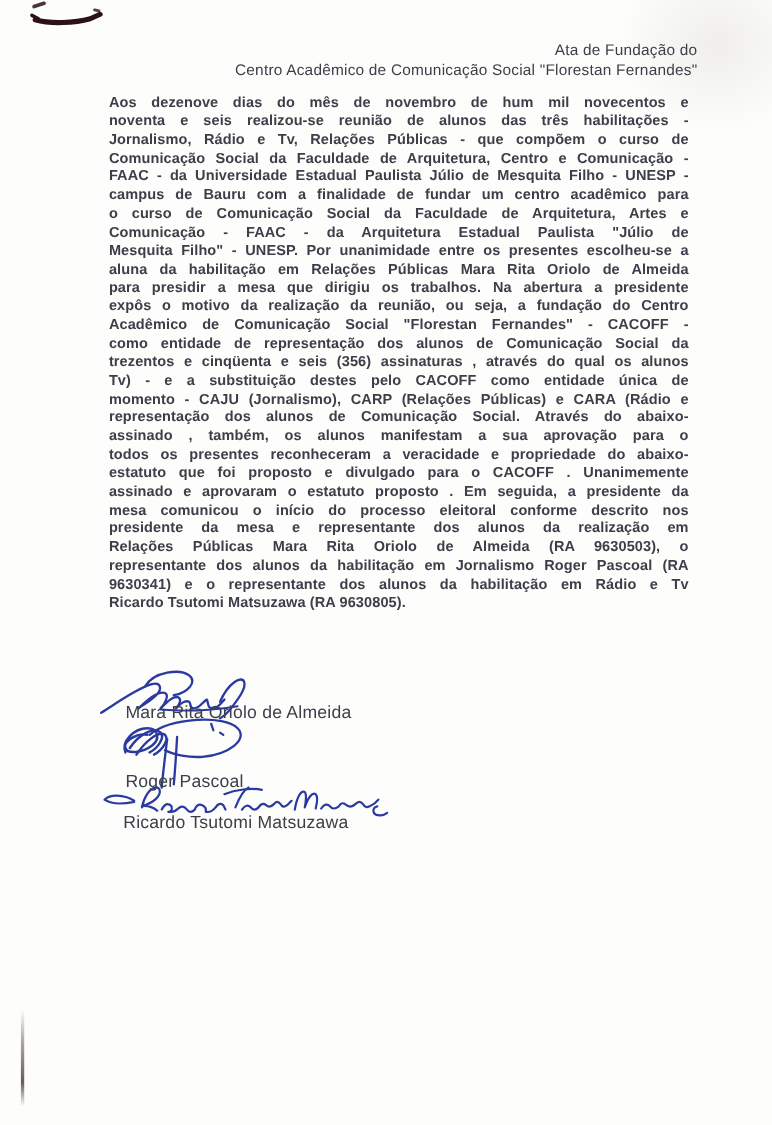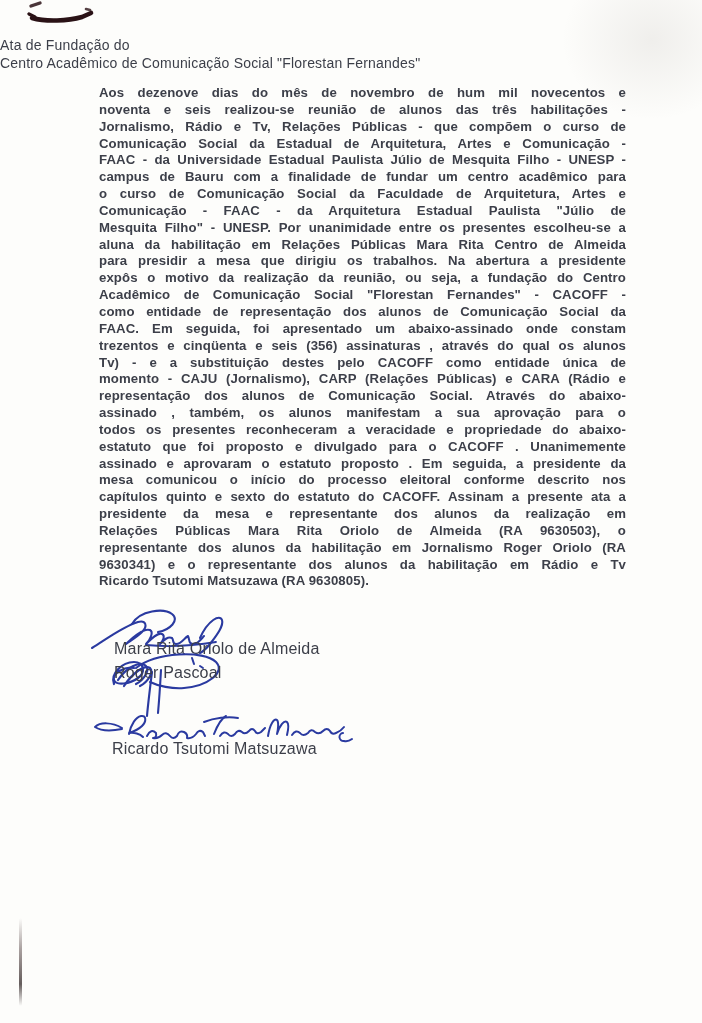--- a/index.html
+++ b/index.html
@@ -13,21 +13,21 @@
     color:var(--ink,#3c3f49);
   }
   
   .scan-shade{
     position:absolute;right:-40px;top:-40px;width:180px;height:160px;
     background:radial-gradient(closest-side,rgba(120,110,100,0.10),rgba(120,110,100,0));
     pointer-events:none;
   }
   .title{
     position:absolute;left:0;top:36px;width:634px;
-    text-align:left;
+    text-align:right;
     font-size:14px;line-height:18px;
     letter-spacing:0.2px;
   }
   .doc-body{
     position:absolute;left:99px;top:85px;width:527px;
     font-size:13.2px;line-height:16.85px;
     letter-spacing:0.1px;
   }
   .doc-body .line{
     text-align:justify;
@@ -81,45 +81,43 @@
 
   <div class="title">
     <div>Ata de Fundação do</div>
     <div>Centro Acadêmico de Comunicação Social "Florestan Fernandes"</div>
   </div>
 
   <div class="doc-body">
       <div class="line">Aos dezenove dias do mês de novembro de hum mil novecentos e</div>
       <div class="line">noventa e seis realizou-se reunião de alunos das três habilitações -</div>
       <div class="line">Jornalismo, Rádio e Tv, Relações Públicas - que compõem o curso de</div>
-      <div class="line">Comunicação Social da Estadual de Arquitetura, Artes e Comunicação -</div>
+      <div class="line">Comunicação Social da Faculdade de Arquitetura, Centro e Comunicação -</div>
       <div class="line">FAAC - da Universidade Estadual Paulista Júlio de Mesquita Filho - UNESP -</div>
       <div class="line">campus de Bauru com a finalidade de fundar um centro acadêmico para</div>
       <div class="line">o curso de Comunicação Social da Faculdade de Arquitetura, Artes e</div>
       <div class="line">Comunicação - FAAC - da Arquitetura Estadual Paulista "Júlio de</div>
       <div class="line">Mesquita Filho" - UNESP. Por unanimidade entre os presentes escolheu-se a</div>
-      <div class="line">aluna da habilitação em Relações Públicas Mara Rita Centro de Almeida</div>
+      <div class="line">aluna da habilitação em Relações Públicas Mara Rita Oriolo de Almeida</div>
       <div class="line">para presidir a mesa que dirigiu os trabalhos. Na abertura a presidente</div>
       <div class="line">expôs o motivo da realização da reunião, ou seja, a fundação do Centro</div>
       <div class="line">Acadêmico de Comunicação Social "Florestan Fernandes" - CACOFF -</div>
       <div class="line">como entidade de representação dos alunos de Comunicação Social da</div>
-      <div class="line">FAAC. Em seguida, foi apresentado um abaixo-assinado onde constam</div>
       <div class="line">trezentos e cinqüenta e seis (356) assinaturas , através do qual os alunos</div>
       <div class="line">Tv) - e a substituição destes pelo CACOFF como entidade única de</div>
       <div class="line">momento - CAJU (Jornalismo), CARP (Relações Públicas) e CARA (Rádio e</div>
       <div class="line">representação dos alunos de Comunicação Social. Através do abaixo-</div>
       <div class="line">assinado , também, os alunos manifestam a sua aprovação para o</div>
       <div class="line">todos os presentes reconheceram a veracidade e propriedade do abaixo-</div>
       <div class="line">estatuto que foi proposto e divulgado para o CACOFF . Unanimemente</div>
       <div class="line">assinado e aprovaram o estatuto proposto . Em seguida, a presidente da</div>
       <div class="line">mesa comunicou o início do processo eleitoral conforme descrito nos</div>
-      <div class="line">capítulos quinto e sexto do estatuto do CACOFF. Assinam a presente ata a</div>
       <div class="line">presidente da mesa e representante dos alunos da realização em</div>
       <div class="line">Relações Públicas Mara Rita Oriolo de Almeida (RA 9630503), o</div>
-      <div class="line">representante dos alunos da habilitação em Jornalismo Roger Oriolo (RA</div>
+      <div class="line">representante dos alunos da habilitação em Jornalismo Roger Pascoal (RA</div>
       <div class="line">9630341) e o representante dos alunos da habilitação em Rádio e Tv</div>
       <div class="line last">Ricardo Tsutomi Matsuzawa (RA 9630805).</div>
     </div>
 
   <svg class="sig-svg" style="left:88px;top:608px;width:150px;height:48px" viewBox="0 0 150 48">
     <path class="sig-path" stroke-width="2.1" d="M4,40 C20,30 36,18 50,14 C58,12 60,18 54,24 C48,30 40,34 38,36 C46,28 56,20 62,22 C66,24 62,32 58,36 C64,30 70,24 74,26 C78,28 74,34 72,36 C76,32 80,28 84,30 C86,32 84,36 88,36 C94,36 96,30 100,28 C102,32 100,36 106,36 C110,36 114,30 116,28"></path>
     <path class="sig-path" stroke-width="2.1" d="M44,16 C52,2 76,0 84,6 C92,12 82,22 70,24"></path>
     <path class="sig-path" stroke-width="2.1" d="M112,30 C120,12 132,6 134,12 C136,18 128,28 122,36 C118,41 114,44 112,45"></path>
     <path class="sig-path" stroke-width="1.8" d="M58,37 C80,39 104,38 128,34"></path>
   </svg>
@@ -128,21 +126,21 @@
   <svg class="sig-svg" style="left:100px;top:650px;width:155px;height:70px" viewBox="0 0 155 70">
     <path class="sig-path" stroke-width="2.2" d="M14,34 C10,24 22,12 34,12 C44,12 46,22 38,28 C30,34 16,36 14,30 C12,24 24,16 34,18"></path>
     <path class="sig-path" stroke-width="2.2" d="M18,30 C26,18 40,10 46,16 C50,20 44,30 36,34"></path>
     <path class="sig-path" stroke-width="2.2" d="M24,36 C32,24 44,14 50,18 C54,22 48,32 40,36"></path>
     <path class="sig-path" stroke-width="2.1" d="M36,18 C56,2 104,0 116,12 C126,22 108,36 84,38 C72,39 58,36 50,32"></path>
     <path class="sig-path" stroke-width="2" d="M92,8 l2,6"></path>
     <path class="sig-path" stroke-width="2" d="M100,16 l3,2"></path>
     <path class="sig-path" stroke-width="2.1" d="M52,22 C50,38 48,54 47,66"></path>
     <path class="sig-path" stroke-width="2.1" d="M61,20 C60,38 59,52 58,63"></path>
   </svg>
-  <div class="sig-label" style="left:114px;top:664px">Roger Pascoal</div>
+  <div class="sig-label" style="left:114px;top:702px">Roger Pascoal</div>
 
   <svg class="sig-svg" style="left:92px;top:712px;width:263px;height:36px" viewBox="0 0 263 36">
     <path class="sig-path" stroke-width="2" d="M30,16 C20,10 8,10 3,15 C9,19 20,19 30,17"></path>
     <path class="sig-path" stroke-width="2" d="M37,22 C39,12 44,5 49,4 C54,3 55,9 50,14 C46,18 40,20 37,21 C42,20 48,22 51,25"></path>
     <path class="sig-path" stroke-width="2" d="M55,24 q4,-8 9,-3 q1,5 -3,5 q5,1 9,-3 q4,-4 8,1 q3,4 7,0 q2,-6 7,-4 q4,2 3,6 q5,1 9,-4 q3,-5 7,-2 l2,4"></path>
     <path class="sig-path" stroke-width="2" d="M122,22 C126,12 130,6 134,4"></path>
     <path class="sig-path" stroke-width="2" d="M112,10 C122,6 136,4 146,6"></path>
     <path class="sig-path" stroke-width="2" d="M128,24 q4,-6 8,-2 q3,4 7,0 q3,-5 7,-2 q3,3 7,-1 q3,-4 6,0 q2,4 6,1 l4,-4"></path>
     <path class="sig-path" stroke-width="2" d="M176,24 C178,12 182,6 185,8 C187,10 186,18 185,22 C188,13 192,8 195,10 C197,12 196,19 195,23"></path>
     <path class="sig-path" stroke-width="2" d="M200,23 q4,-6 8,-2 q3,4 8,0 q3,-5 7,-1 q4,3 8,-1 q4,-4 7,0 q2,4 6,2 q5,-2 8,-6"></path>

